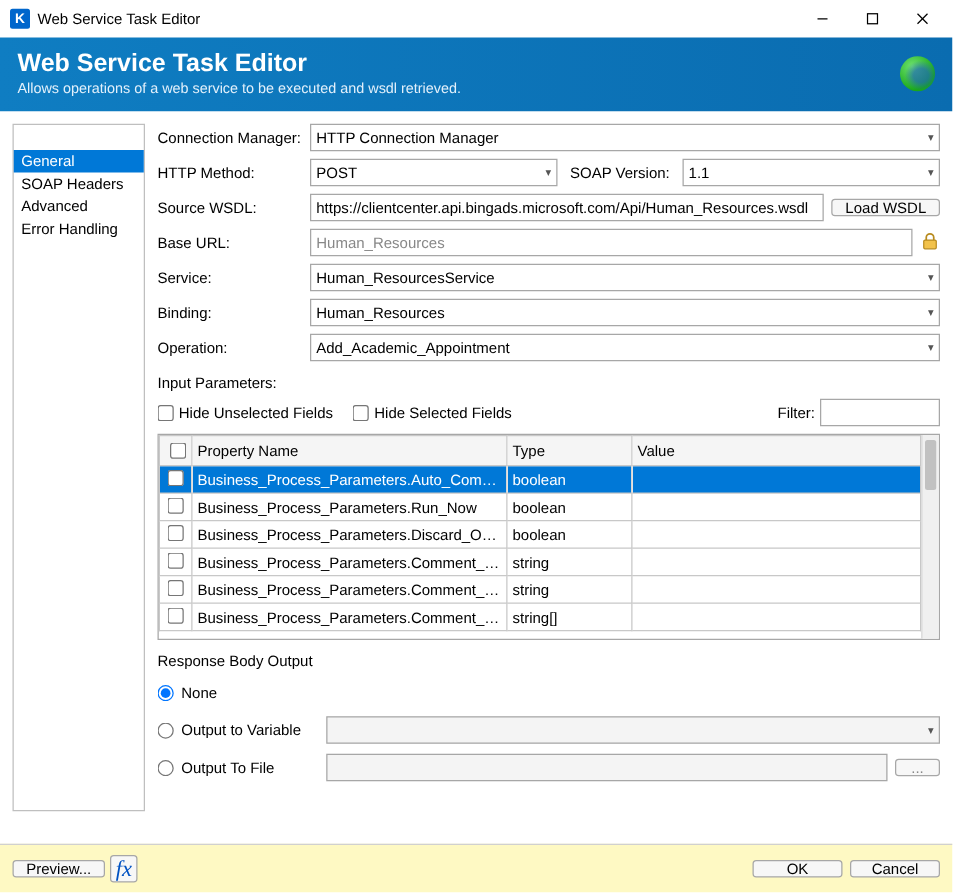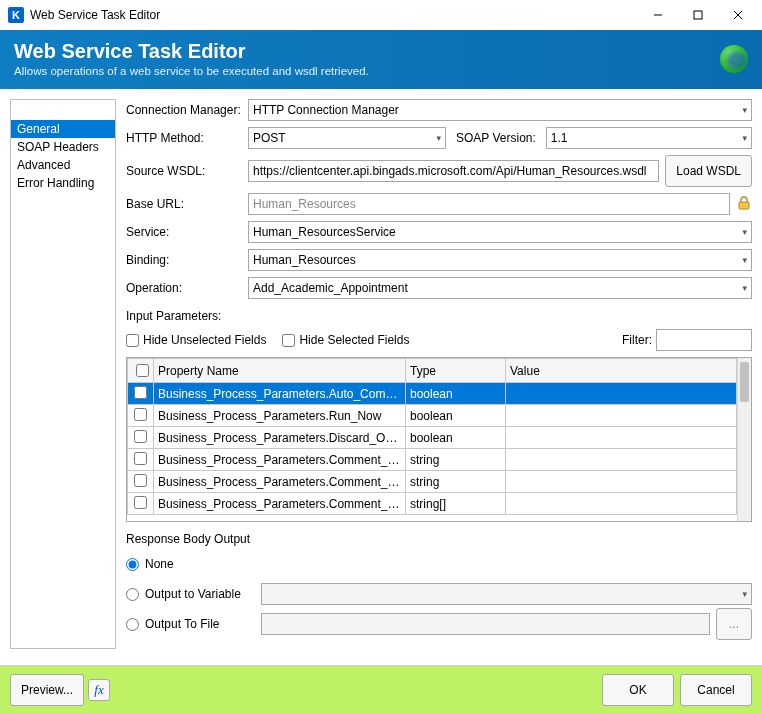--- a/index.html
+++ b/index.html
@@ -114,21 +114,21 @@
     position: relative;
   }
   .combo .arrow {
     position: absolute; right: 4px; top: 50%; transform: translateY(-50%);
     font-size: 9px; color: #555;
   }
   .combo.flex { flex: 1; }
   .textin { flex: 1; }
   .textin.ro { color: #888; }
   .btn {
-    height: 32px;
+    height: 14px;
     border: 1px solid #a7a7a7;
     background: #f7f7f7;
     padding: 0 10px;
     display: inline-flex; align-items: center; justify-content: center;
     border-radius: 3px;
     cursor: default;
   }
   .small-lbl { padding: 0 4px; }
   .section-label { margin-top: 4px; }
   
@@ -179,30 +179,30 @@
   .radio-row .rlabel { width: 110px; }
   .radio-row .combo { flex: 1; }
   .radio-row .combo.disabled { background:#f4f4f4; color:#999; }
   
   .footer {
     position: absolute;
     left:0; right:0; bottom:0;
     border-top: 1px solid #d0d0d0;
     padding: 8px 10px;
     display: flex; align-items: center;
-    background:#bef264;
+    background:#fef9c3;
   }
   .footer .spacer { flex:1; }
   .footer .btn.wide { width: 72px; justify-content: center; }
   .footer .btn + .btn { margin-left: 6px; }
   .fx-btn {
     width: 22px; height: 22px; border:1px solid #a7a7a7; background:#f7f7f7;
     display:inline-flex; align-items:center; justify-content:center;
     font-style: italic; color:#0052c2; font-family: "Times New Roman", serif;
-    font-size: 13px; margin-left:4px; border-radius:3px;
+    font-size: 18px; margin-left:4px; border-radius:3px;
   }
 </style>
 </head>
 <body>
 
 <div class="titlebar">
   <div class="app-icon">K</div>
   <div class="title-text">Web Service Task Editor</div>
   <div class="win-controls">
     <div class="win-btn">

